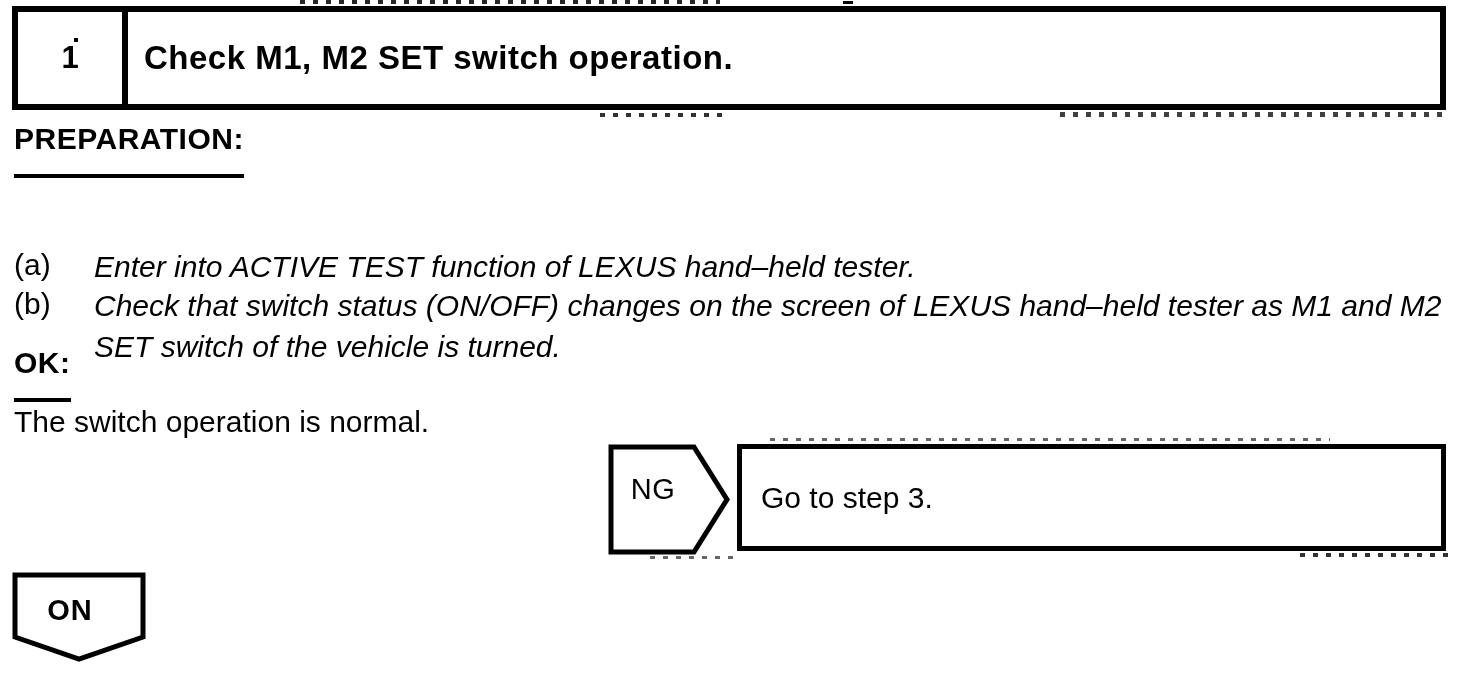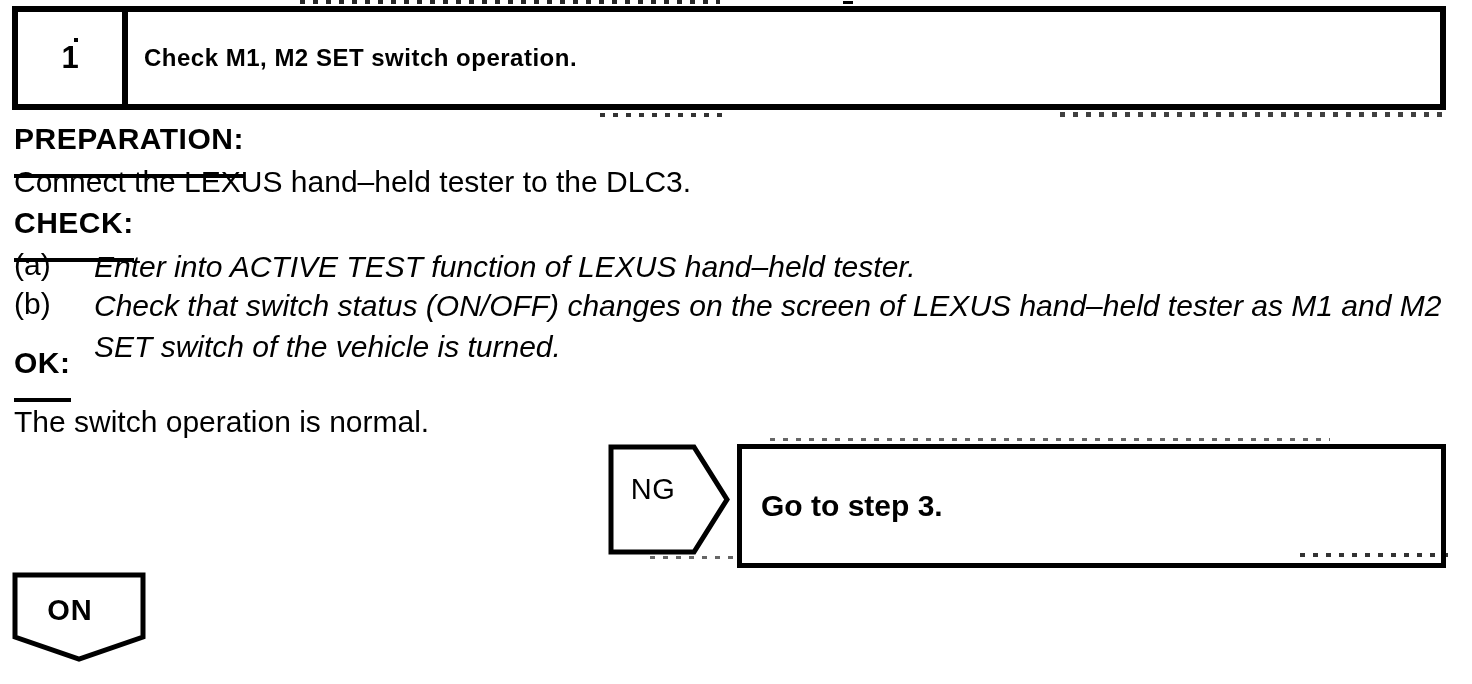--- a/index.html
+++ b/index.html
@@ -32,21 +32,21 @@
     justify-content: center;
     font-weight: bold;
     font-size: 31px;
   }
   .step-title-cell {
     flex: 1;
     display: flex;
     align-items: center;
     padding-left: 16px;
     font-weight: bold;
-    font-size: 24px;
+    font-size: 33px;
     letter-spacing: 0.5px;
   }
 
   
   .txt { position: absolute; left: 14px; font-size: 30px; line-height: 38px; }
   .section-label {
     font-weight: bold;
     display: inline-block;
     border-bottom: 4px solid #000;
     padding-bottom: 16px;
@@ -63,26 +63,26 @@
   .ng-flag svg { position: absolute; left: 0; top: 0; }
   .ng-flag .flag-label {
     position: absolute; left: 0; top: 0;
     width: 90px; height: 90px;
     display: flex; align-items: center; justify-content: center;
     font-weight: normal; font-size: 29px; letter-spacing: 0.5px;
   }
   .action-box {
     position: absolute;
     left: 737px; top: 444px;
-    width: 709px; height: 124px;
+    width: 709px; height: 107px;
     border: 5px solid #000;
     display: flex;
     align-items: center;
     padding-left: 19px;
-    font-weight: bold;
+    font-weight: normal;
     font-size: 30px;
     background: #fff;
   }
 
   
   .on-flag { position: absolute; left: 12px; top: 572px; width: 134px; height: 90px; }
   .on-flag svg { position: absolute; left: 0; top: 0; }
   .on-flag .flag-label {
     position: absolute; left: 0; top: 12px;
     width: 116px; height: 52px;
@@ -103,25 +103,21 @@
 <div class="page">
 
   <div class="step-header">
     <div class="step-number-cell">1</div>
     <div class="step-title-cell">Check M1, M2 SET switch operation.</div>
   </div>
 
   <div class="txt" style="top:120px">
     <span class="section-label">PREPARATION:</span>
   </div>
-  <div class="txt" style="top:163px">Connect the LEXUS hand–held tester to the DLC3.</div>
 
-  <div class="txt" style="top:204px">
-    <span class="section-label">CHECK:</span>
-  </div>
   <div class="txt check-item" style="top:246px">
     <span class="marker">(a)</span>
     <span class="item-text">Enter into ACTIVE TEST function of LEXUS hand–held tester.</span>
   </div>
   <div class="txt check-item" style="top:285px">
     <span class="marker">(b)</span>
     <span class="item-text">Check that switch status (ON/OFF) changes on the screen of LEXUS hand–held tester as M1 and M2 SET switch of the vehicle is turned.</span>
   </div>
 
   <div class="txt" style="top:344px">

